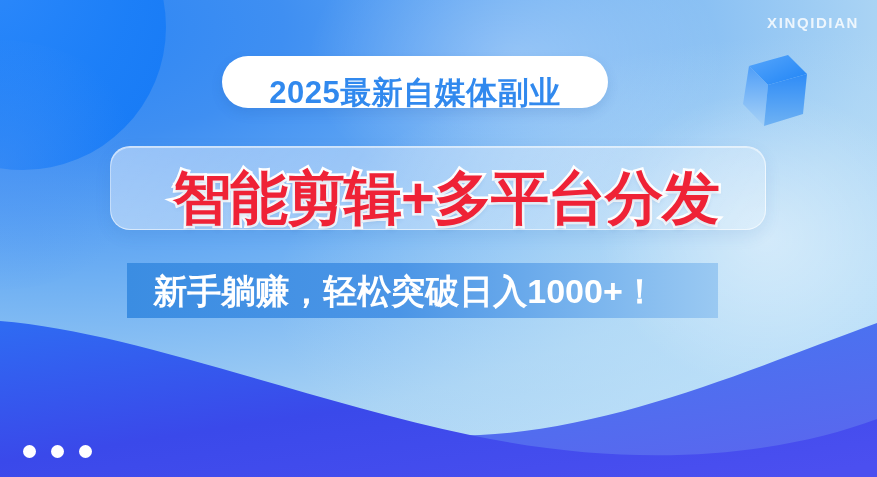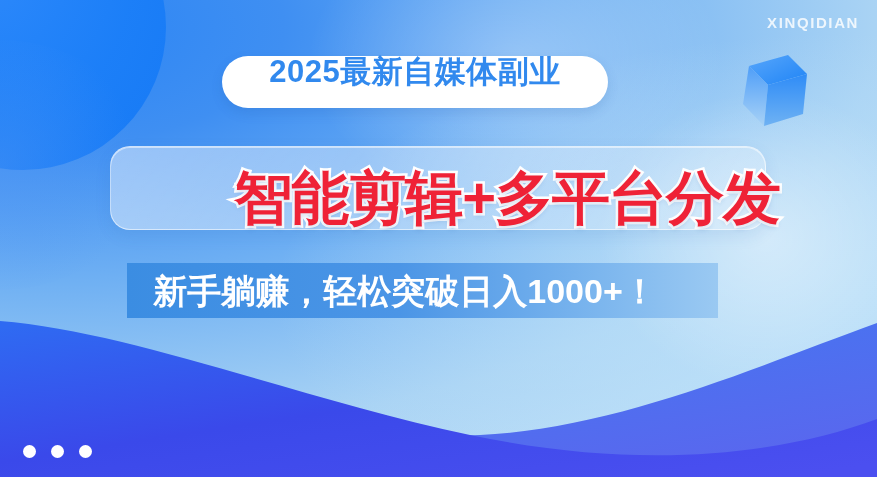--- a/index.html
+++ b/index.html
@@ -46,41 +46,41 @@
   
   .waves{ position:absolute; left:0; bottom:0; width:877px; height:190px; }
   .waves svg{ display:block; width:877px; height:190px; }
 
   
   .pill-1{
     position:absolute; left:222px; top:56px;
     width:386px; height:52px;
     background:#ffffff; border-radius:26px;
     box-shadow:0 5px 12px rgba(30,90,170,.16);
-    display:flex; align-items:flex-start; justify-content:center;
+    display:flex; align-items:flex-end; justify-content:center;
   }
   .pill-1 .txt{
     font-size:31px; font-weight:bold; color:#3189ee;
     letter-spacing:.5px; line-height:1; white-space:nowrap;
     transform:scaleX(1.0);
   }
 
   
   .panel-2{
     position:absolute; left:110px; top:146px;
     width:656px; height:84px;
     border-radius:20px;
     background:linear-gradient(120deg, rgba(255,255,255,.46), rgba(255,255,255,.24));
     border:1px solid rgba(255,255,255,.55);
     box-shadow:0 6px 16px rgba(40,100,180,.10), inset 0 1px 0 rgba(255,255,255,.5);
   }
   .line-2{
-    position:absolute; left:124px; top:146px;
+    position:absolute; left:118px; top:146px;
     width:656px; height:104px;
-    display:flex; align-items:center; justify-content:flex-end;
+    display:flex; align-items:center; justify-content:center;
   }
   .line-2 .txt{
     font-size:58px; font-weight:bold; color:#ef2236;
     line-height:1; white-space:nowrap; letter-spacing:-1px;
     -webkit-text-stroke:5px #ffffff;
     paint-order:stroke fill;
     text-shadow:0 3px 5px rgba(40,90,160,.18);
   }
 
   

